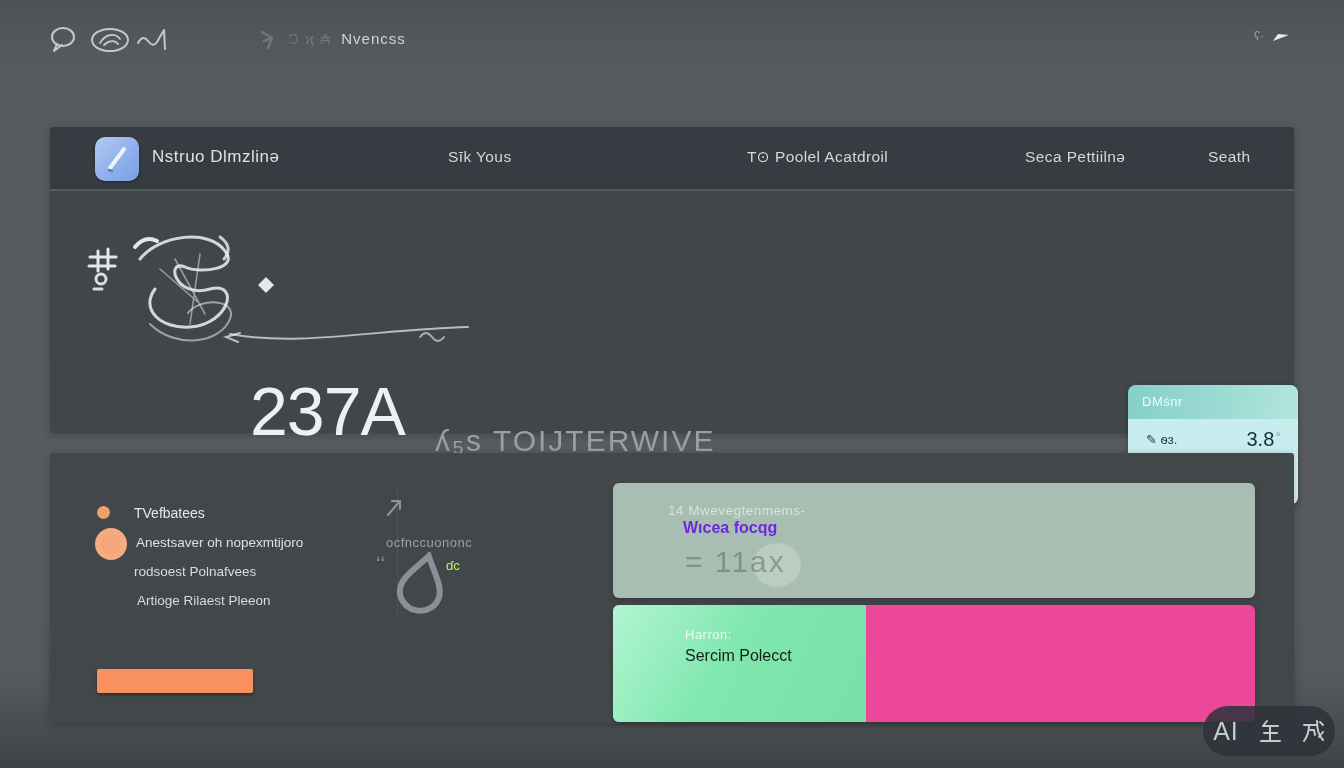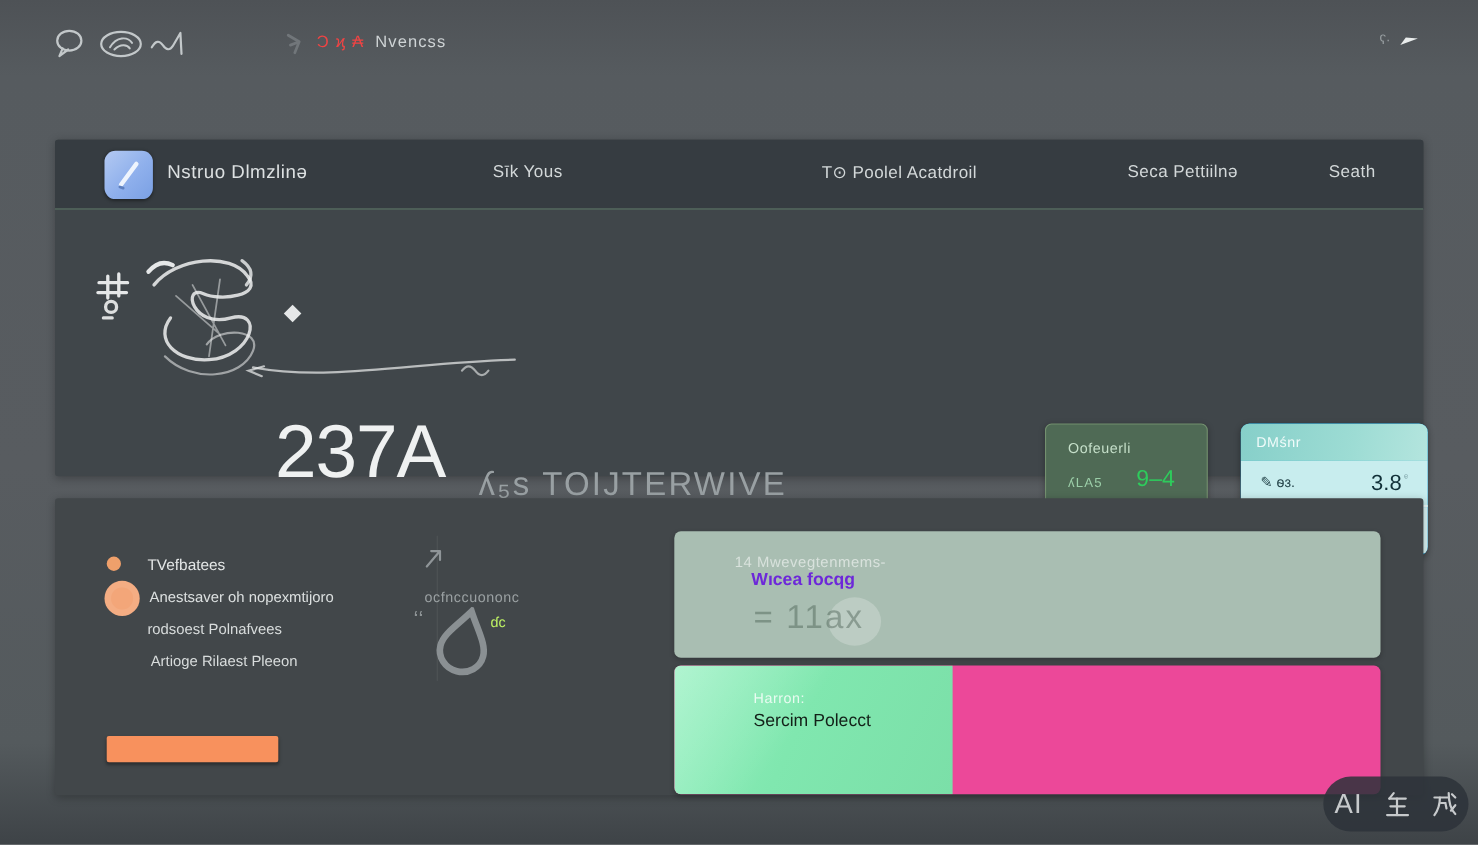--- a/index.html
+++ b/index.html
@@ -8,21 +8,21 @@
     font-family:"Liberation Sans","DejaVu Sans",sans-serif;
     background:linear-gradient(180deg,#4e5256 0%,#565b5f 9%,#585c60 55%,#545a5d 88%,#3e4347 100%);
     color:#dfe3e4;
     position:relative;
   }
   .abs { position:absolute; }
 
   
   .topbar-icon { color:#c3c8ca; }
   .topbar-text { font-size:15px; letter-spacing:1px; color:#cfd4d6; display:flex; gap:10px; }
-  .topbar-text .pfx { color:#ef4444; }
+  .topbar-text .pfx { color:#737373; }
   .tiny-mark { color:#9aa0a3; font-size:12px; }
 
   
   .main-card { left:50px; width:1244px; background:#40464a; border-radius:3px; box-shadow:0 2px 8px rgba(0,0,0,.25); }
   #hero-card { top:127px; height:306px; }
   #lower-card { top:453px; height:270px; background:#42474a; }
 
   
   #navbar { position:absolute; left:0; top:0; width:100%; height:64px; background:#363c41; border-bottom:2px solid #4d5e57; border-radius:3px 3px 0 0; }
   #logo { position:absolute; left:45px; top:10px; width:44px; height:44px; border-radius:10px;
@@ -167,28 +167,20 @@
         <path d="M160 104 l-14 4 l12 5" stroke-width="2" opacity=".7"></path>
         <path d="M340 108 q6 -8 12 0 t12 0" stroke-width="2" opacity=".6"></path>
       </g>
     </svg>
   </div>
 
   <span class="big-number abs">237A</span>
   <span class="big-tail abs">ʎ₅s TOIJTERWIVE</span>
   <span class="hero-subtitle abs">3ΩATEƐƷVIED⁴NTERLACt</span>
 
-  <div id="green-card">
-    <span class="gc-title">Oofeuerli</span>
-    <span class="gc-l1">ʎLA5</span>
-    <span class="gc-v1">9–4</span>
-    <span class="gc-l2">ʜ ʲ</span>
-    <span class="gc-v2">320</span>
-    <span class="gc-s2">lve</span>
-  </div>
 
   <div id="teal-card">
     <div class="tc-head">
       <span class="tc-title">DMśnr</span>
     </div>
     <div class="tc-row tc-row1">
       <span>✎ ѳɜ.</span>
       <span class="tc-val"><span>3.8</span><span class="tc-sup">ᵉ</span></span>
     </div>
     <div class="tc-row tc-row2">

